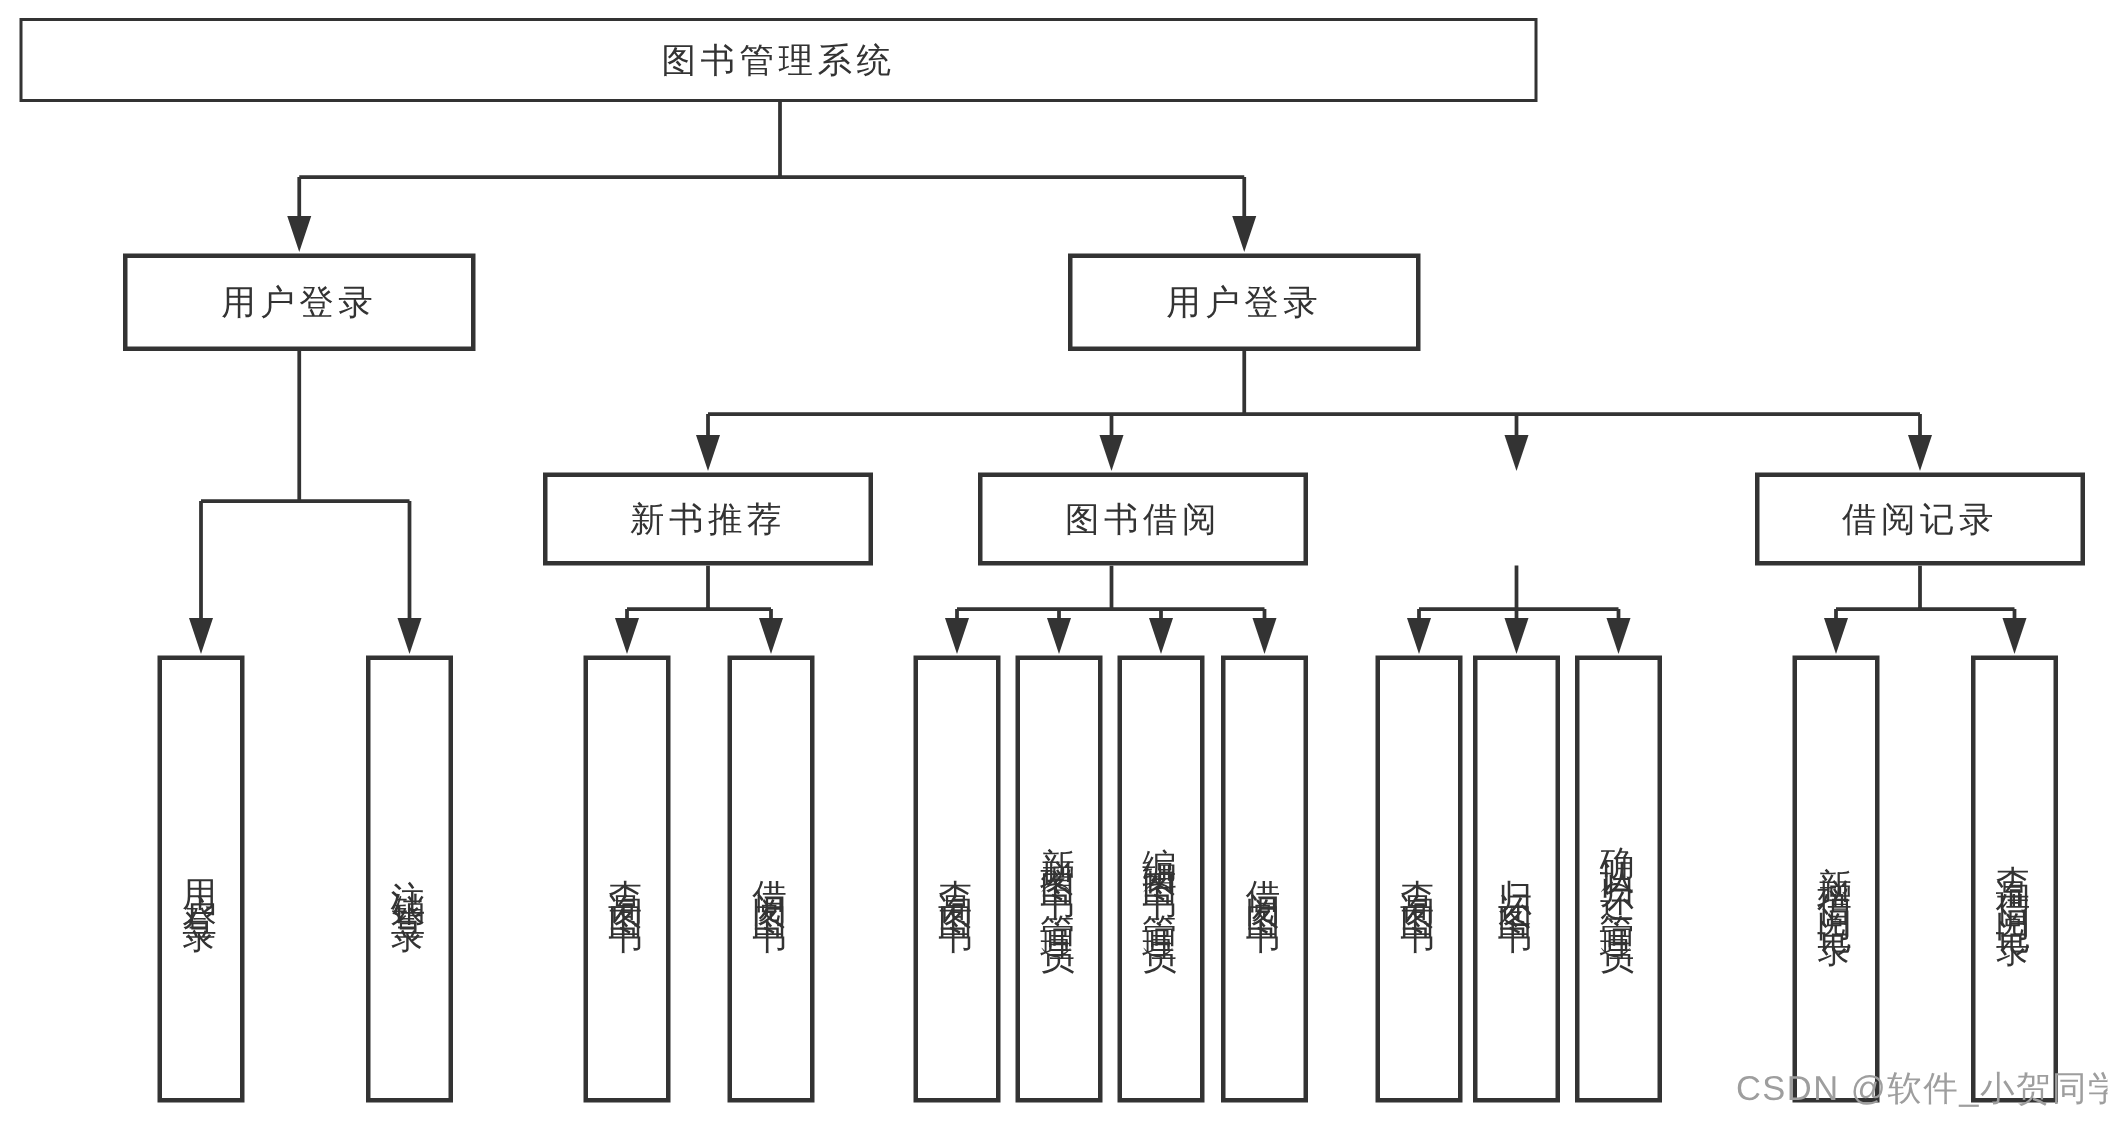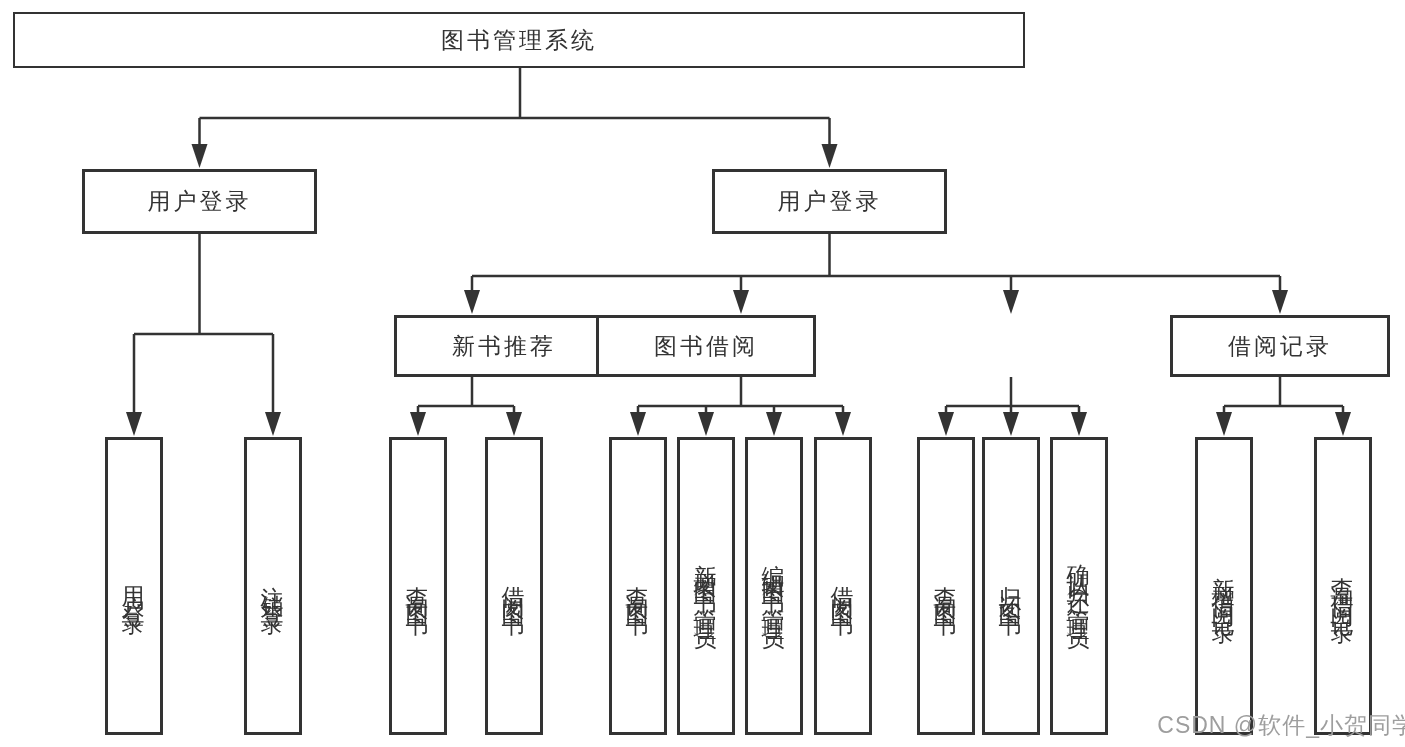--- a/index.html
+++ b/index.html
@@ -32,22 +32,22 @@
     white-space: nowrap;
   }
   .node.root {
     left: 13px; top: 12px; width: 1012px; height: 56px;
     border-width: 2.5px;
   }
   .node.l2 { top: 169px; width: 235px; height: 65px; }
   .node.l2.pos-a { left: 82px; }
   .node.l2.pos-b { left: 712px; }
   .node.l3 { top: 315px; width: 220px; height: 62px; }
-  .node.l3.pos-a { left: 362px; margin-left: 32px; }
-  .node.l3.pos-b { left: 596px; text-align: center; }
+  .node.l3.pos-a { left: 362px; }
+  .node.l3.pos-b { left: 652px; text-align: center; }
   .node.l3.pos-c { left: 901px; }
   .node.l3.pos-d { left: 1170px; }
   .node.leaf {
     top: 437px; width: 58px; height: 298px;
     writing-mode: vertical-rl;
     text-orientation: mixed;
     letter-spacing: 9px;
     font-size: 23px;
   }
   .leaf.g1a { left: 105px; }

